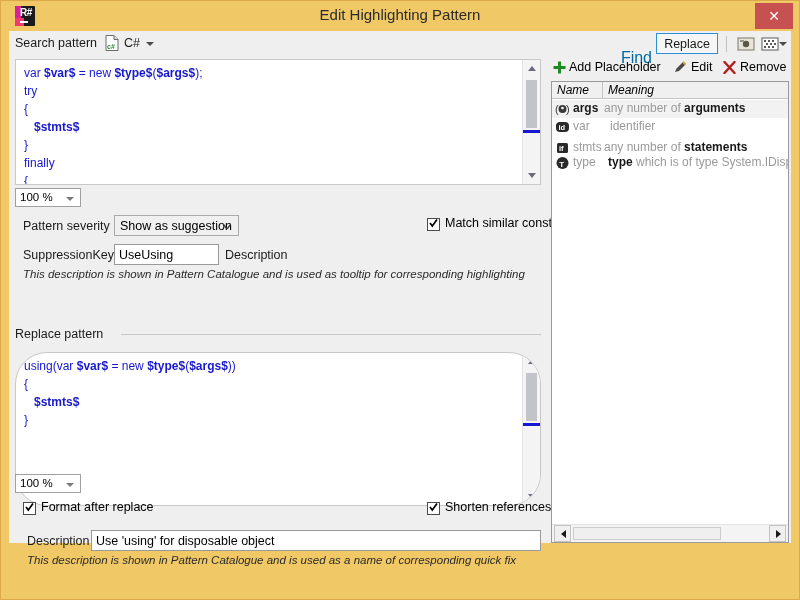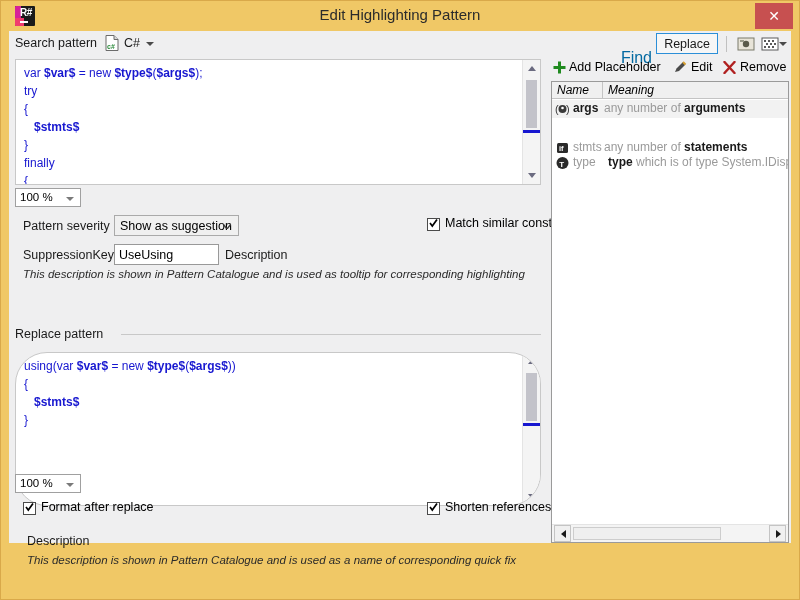--- a/index.html
+++ b/index.html
@@ -315,20 +315,23 @@
       </div>
       <div class="chk" style="left:418px;top:445px;">
         <div class="chkbox"></div>
         <svg class="chkmark" viewBox="0 0 9 10">
             <path d="M1 5 L3.3 8 L8 1.5" stroke="#000" stroke-width="1.7" fill="none"></path>
           </svg>
         <div class="chklabel">Shorten references</div>
       </div>
 
       <div class="lbl" style="left:18px;top:477px;">Description</div>
+      <div class="textbox" style="left:82px;top:473px;width:450px;">
+        <span>Use 'using' for disposable object</span>
+      </div>
       <div class="italic-note" style="left:18px;top:497px;">This description is shown in Pattern Catalogue and is used as a name of corresponding quick fix</div>
     </div>
 
     <div class="right-col">
       <div class="ph-toolbar">
         <svg class="plus" viewBox="0 0 13 13">
           <rect x="5" y="0.5" width="3" height="12" fill="#1f8a1f"></rect>
           <rect x="0.5" y="5" width="12" height="3" fill="#1f8a1f"></rect>
         </svg>
         <div class="addph">Add Placeholder</div>
@@ -354,20 +357,28 @@
           <svg class="ph-icon" viewBox="0 0 15 14">
             <text x="0" y="11" font-size="11" font-family="Liberation Sans, sans-serif" fill="#3a3a3a">(</text>
             <circle cx="7.5" cy="7" r="4" fill="#3a3a3a"></circle>
             <circle cx="7.5" cy="6" r="1.3" fill="#fff"></circle>
             <text x="11" y="11" font-size="11" font-family="Liberation Sans, sans-serif" fill="#3a3a3a">)</text>
           </svg>
           <div class="ph-name bold">args</div>
           <div class="ph-mean"><span>any number of </span><b>arguments</b><span></span></div>
         </div>
 
+        <div class="ph-row" style="top:36px;">
+          <svg class="ph-icon" viewBox="0 0 15 14">
+            <rect x="1" y="2" width="13" height="10" rx="4" fill="#2a2a2a"></rect>
+            <text x="3.5" y="10" font-size="7.5" font-family="Liberation Sans, sans-serif" fill="#fff" font-weight="bold">id</text>
+          </svg>
+          <div class="ph-name gray">var</div>
+          <div class="ph-mean" style="left:58px;"><span>identifier</span><b></b><span></span></div>
+        </div>
 
         <div class="ph-row" style="top:57px;padding-left:36px;">
           <svg class="ph-icon" viewBox="0 0 15 14">
             <rect x="2" y="2" width="11" height="10" rx="1.5" fill="#2a2a2a"></rect>
             <text x="4" y="10" font-size="7.5" font-family="Liberation Sans, sans-serif" fill="#fff" font-weight="bold">if</text>
           </svg>
           <div class="ph-name gray">stmts</div>
           <div class="ph-mean"><span>any number of </span><b>statements</b><span></span></div>
         </div>
 

